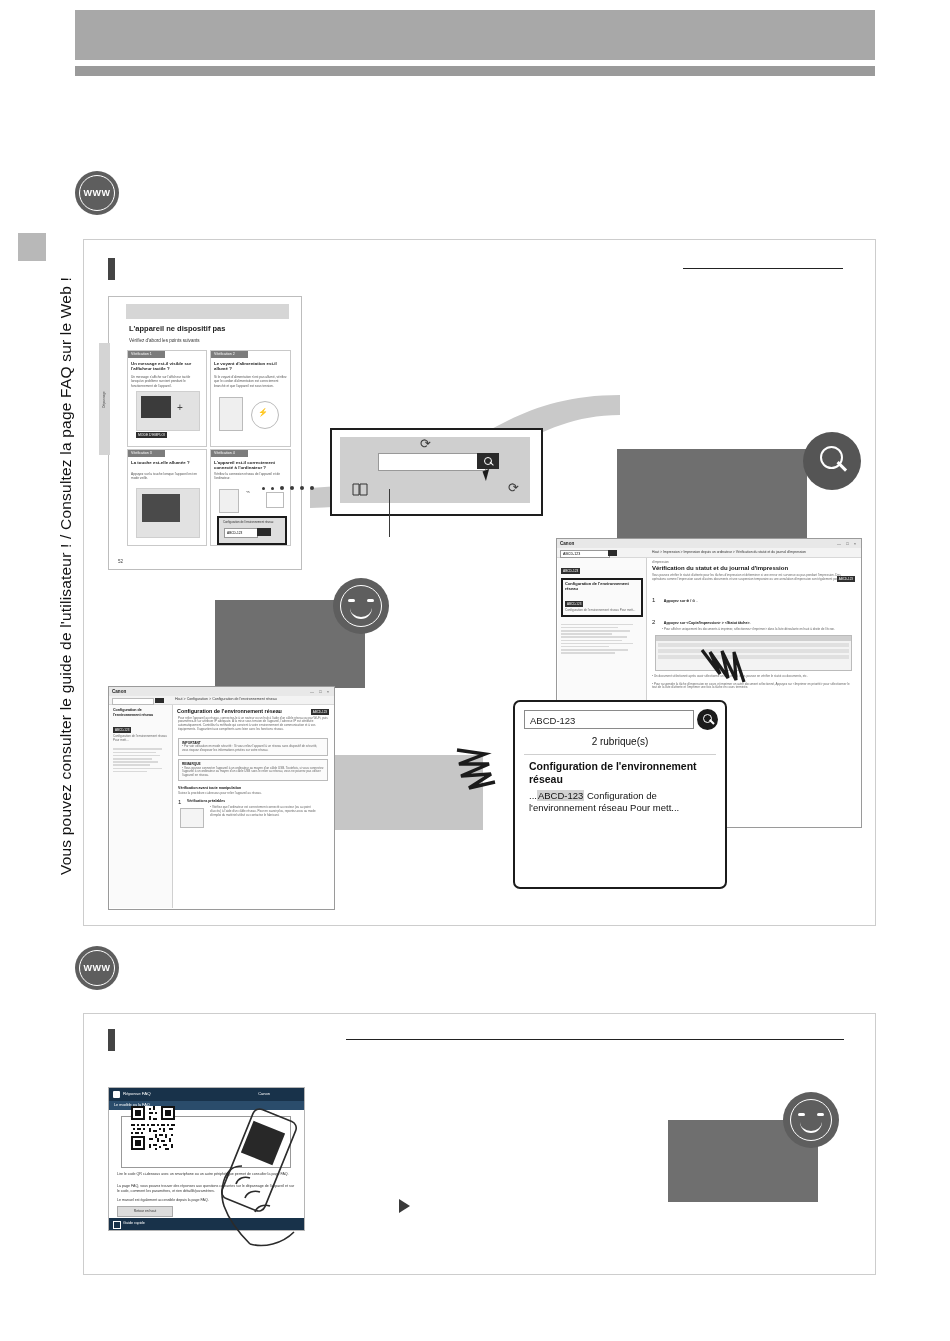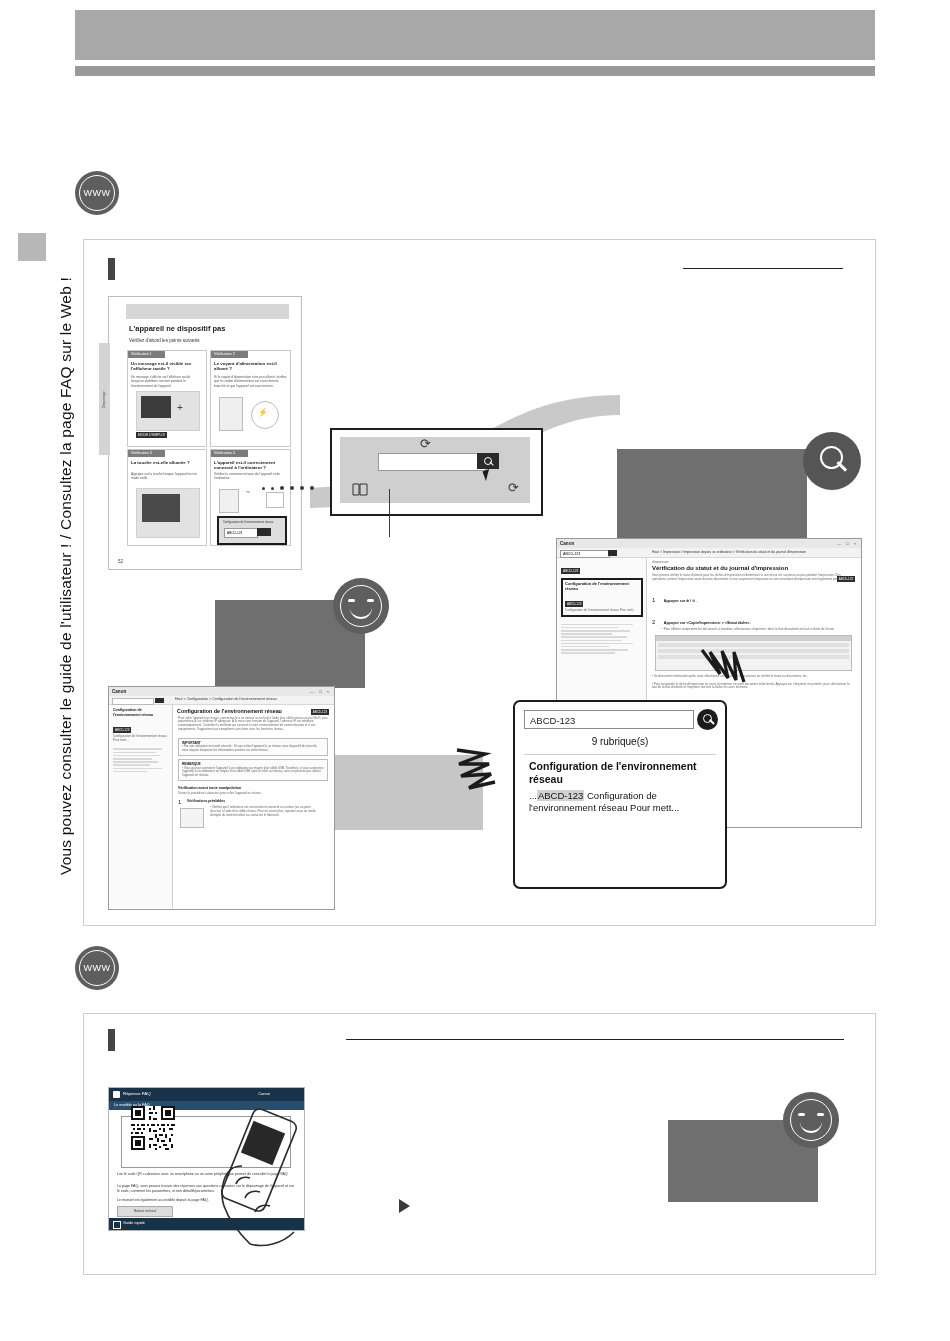--- a/index.html
+++ b/index.html
@@ -20,21 +20,21 @@
   .side-tab{position:absolute;left:18px;top:233px;width:28px;height:28px;background:#b8b8b8;}
   .side-text{
     position:absolute;left:-258px;top:530px;width:660px;height:30px;
     transform:rotate(-90deg);
     font-size:15.5px;color:#111;letter-spacing:.2px;white-space:nowrap;
     text-align:left;
   }
 
   
   .www{position:absolute;width:44px;height:44px;border-radius:50%;background:#5e5e5e;color:#fff;
-       display:flex;align-items:center;justify-content:center;font-size:9px;font-weight:normal;letter-spacing:.5px;}
+       display:flex;align-items:center;justify-content:center;font-size:9px;font-weight:bold;letter-spacing:.5px;}
   .www:before{content:"";position:absolute;width:34px;height:34px;border-radius:50%;border:1.5px solid #fff;}
   .www span{position:relative;z-index:2;}
   #www1{left:75px;top:171px;}
   #www2{left:75px;top:946px;}
 
   
   .panel{position:absolute;border:1px solid #cdcdcd;background:#fff;}
   #panel1{left:83px;top:239px;width:791px;height:685px;}
   #panel2{left:83px;top:1013px;width:791px;height:260px;}
 
@@ -383,21 +383,21 @@
   <svg class="downarrow" viewBox="0 0 14 50">
     <path d="M4,0 L10,0 L10,36 L14,36 L7,50 L0,36 L4,36 Z" fill="#2b2b2b"></path>
   </svg>
 
   <div id="popup">
     <div class="bar">ABCD-123</div>
     <div class="gobtn">
         <div class="g"></div>
         <div class="h"></div>
       </div>
-    <div class="count">9 rubrique(s)</div>
+    <div class="count">2 rubrique(s)</div>
     <div class="rule"></div>
     <div class="res-t">Configuration de l'environnement réseau</div>
     <div class="res-d">
       <span>...</span><span class="hlt">ABCD-123</span><span> Configuration de l'environnement réseau Pour mett...</span>
     </div>
   </div>
 
   <div class="panel" id="panel2"></div>
   <div class="sec-bar" style="left:108px;top:1029px;"></div>
   <div class="sec-rule" style="left:346px;top:1039px;width:498px;"></div>

